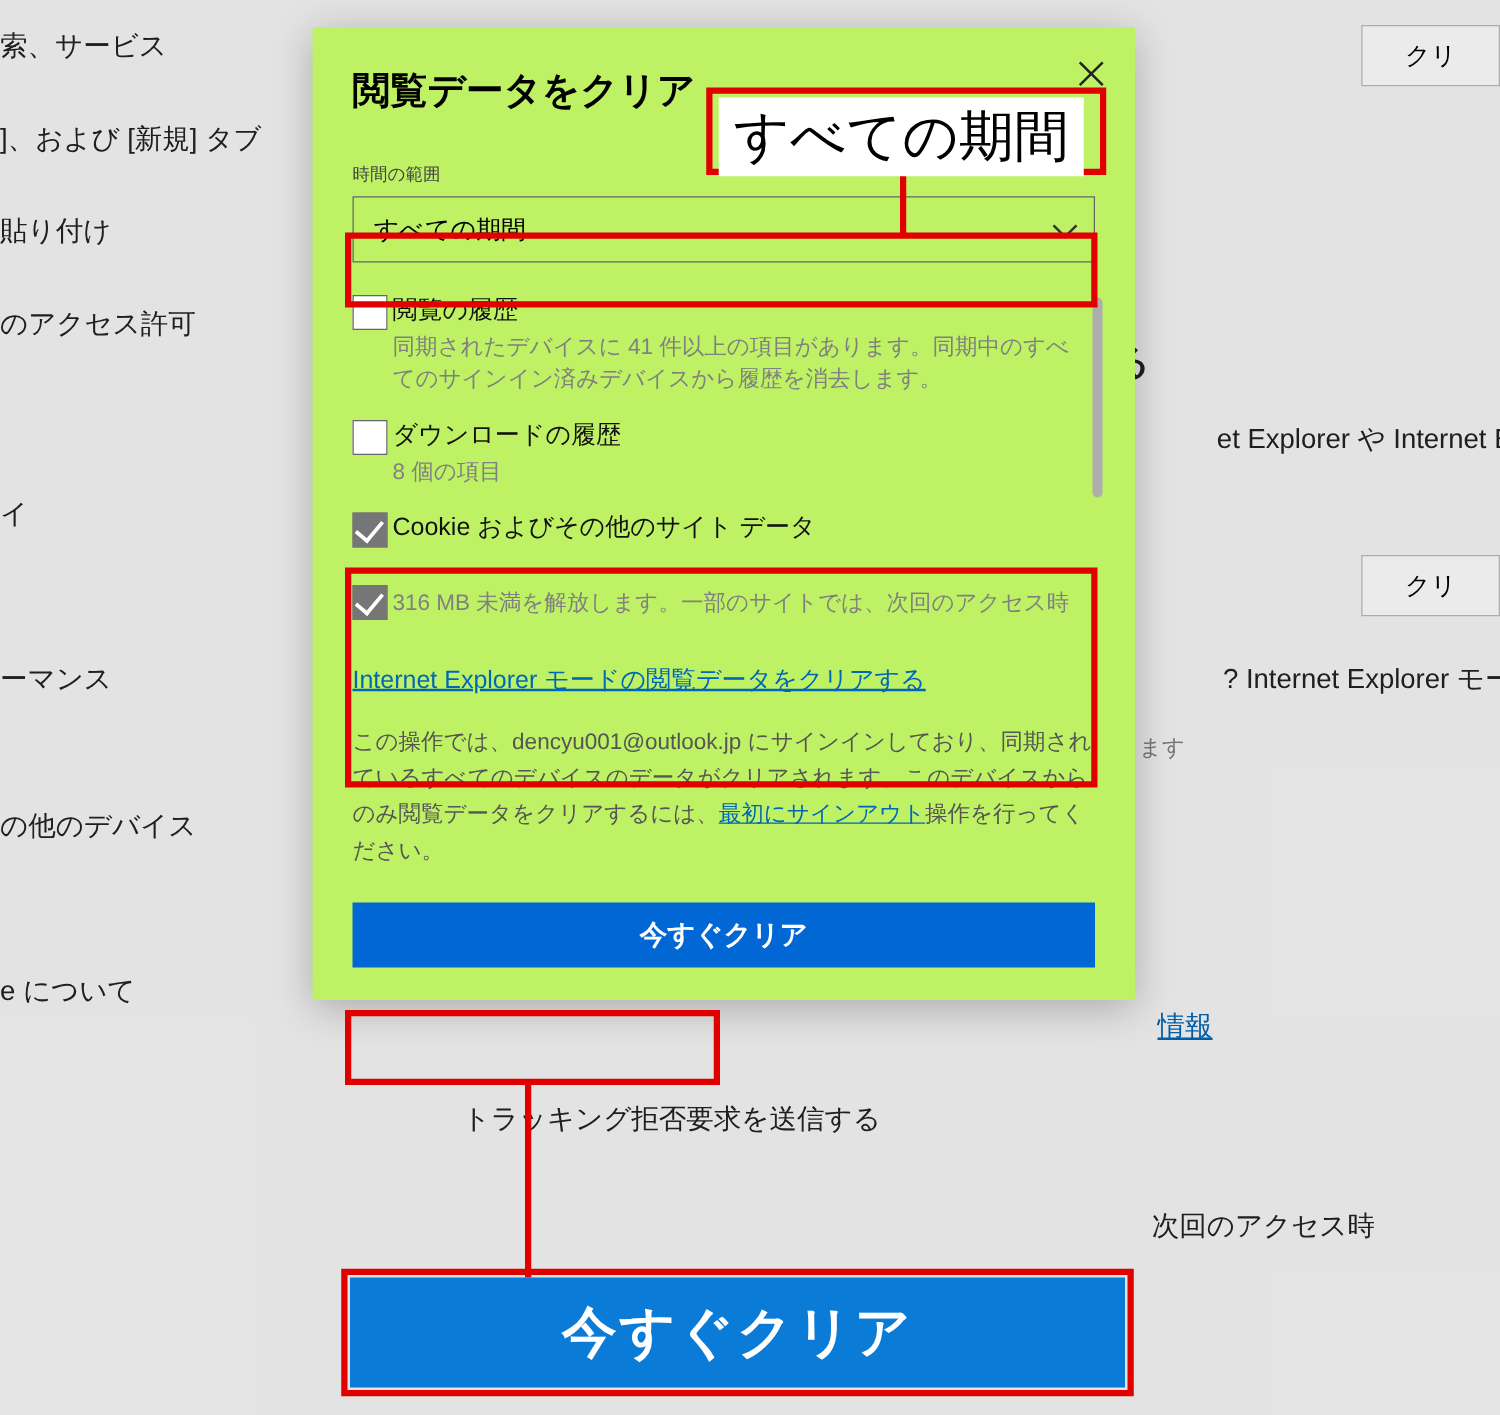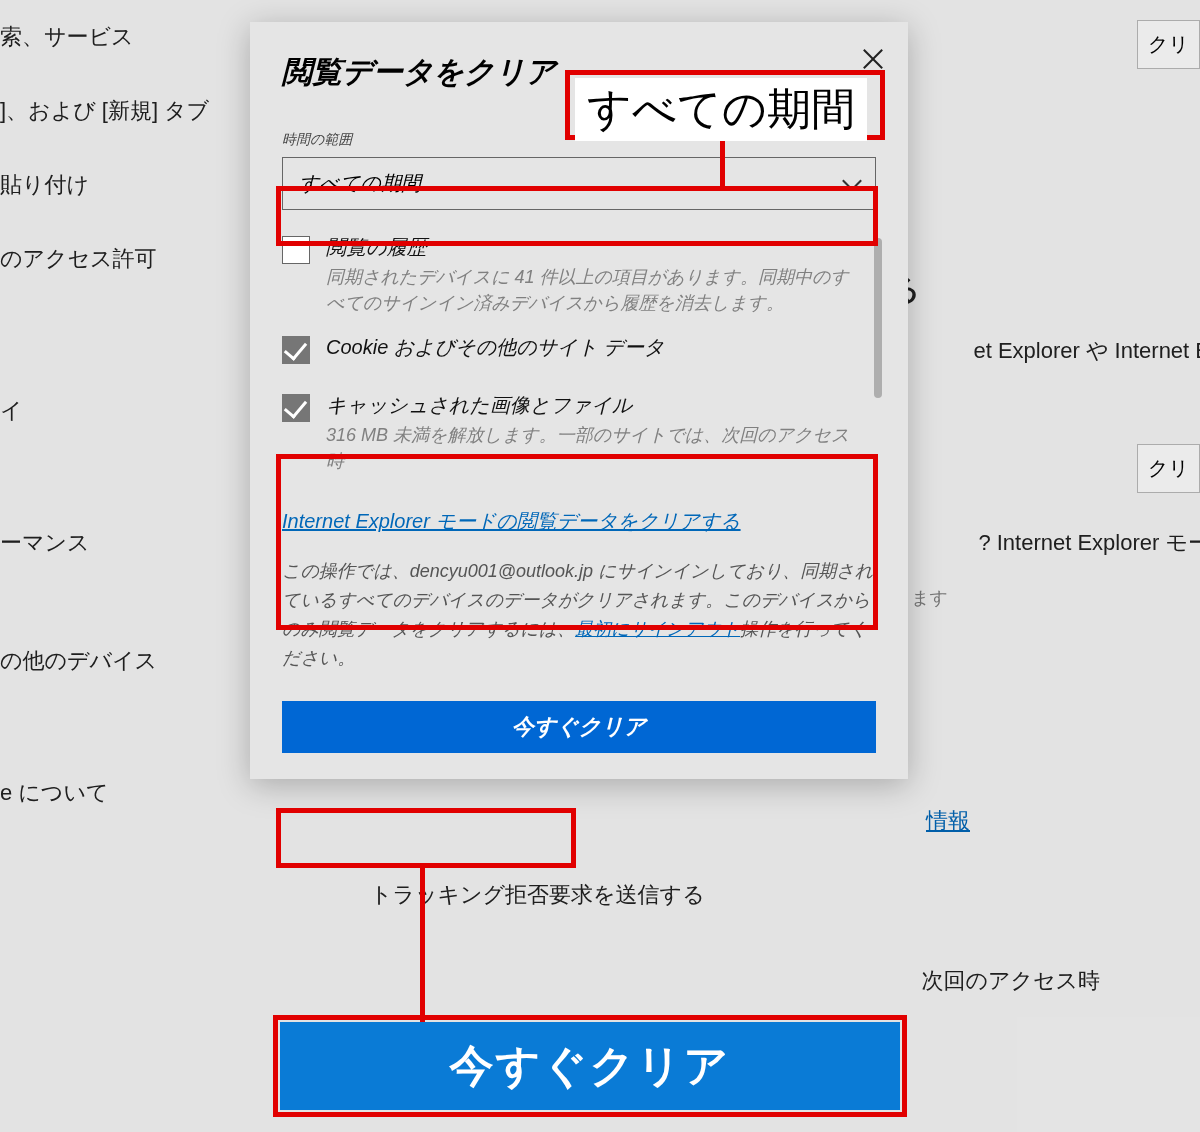--- a/index.html
+++ b/index.html
@@ -38,34 +38,33 @@
     }
     .bg-row {
       position: absolute;
       font-size: 22px;
       color: #222;
     }
     .bg-btn {
       position: absolute;
       background: #fff;
       border: 1px solid #bbb;
-      padding: 10px 10px;
+      padding: 10px 34px;
       font-size: 20px;
     }
     .bg-link { color: #0067b8; text-decoration: underline; }
 
     .dialog {
       position: absolute;
       left: 250px; top: 22px;
       width: 658px;
-      background: #e5e5e5;
+      background: #bef264;
       box-shadow: 0 6px 30px rgba(0,0,0,0.25);
       z-index: 10;
       padding: 30px 32px 26px 32px;
-      font-style: italic;
     }
     .dialog-close {
       position: absolute;
       right: 20px; top: 22px;
       width: 30px; height: 30px;
       cursor: pointer;
     }
     .dialog-close::before, .dialog-close::after {
       content: ""; position: absolute; left: 14px; top: 2px;
       width: 2px; height: 26px; background: #222;
@@ -79,21 +78,21 @@
       border: 1px solid #666;
       padding: 12px 16px;
       display: flex; justify-content: space-between; align-items: center;
       font-size: 20px;
       cursor: pointer;
     }
     .chev { width: 14px; height: 14px; border-right: 2px solid #333; border-bottom: 2px solid #333; transform: rotate(45deg); margin-top: -6px; }
 
     .list { position: relative; margin-top: 24px; }
     .scroll-track { position:absolute; right:-6px; top:4px; width:8px; height:160px; background:#aeaeae; border-radius:4px; }
-    .list-item { display: flex; gap: 16px; margin-bottom: 18px; padding-right: 18px; }
+    .list-item { display: flex; gap: 4px; margin-bottom: 18px; padding-right: 18px; }
     .cb { width: 28px; height: 28px; border: 1px solid #666; flex-shrink: 0; margin-top: 2px; background:#fff; position:relative; cursor:pointer; }
     .cb.checked { background: #767676; border-color:#767676; }
     .cb.checked::after { content:""; position:absolute; left:6px; top:1px; width:10px; height:18px; border:solid #fff; border-width:0 3px 3px 0; transform:rotate(40deg); }
     .li-title { font-size: 20px; color:#111; }
     .li-desc { font-size: 18px; color:#808080; line-height:1.45; margin-top:3px; }
 
     .ie-link { display:inline-block; margin-top:16px; color:#0067b8; font-size:20px; text-decoration: underline; cursor:pointer; }
     .sync-note { font-size:18px; color:#555; line-height:1.6; margin-top:22px; }
     .sync-note .inl-link { color:#0067b8; text-decoration: underline; cursor:pointer; }
 
@@ -149,32 +148,38 @@
     <div class="scroll-track"></div>
 
     <div class="list-item">
       <div class="cb"></div>
       <div>
         <div class="li-title">閲覧の履歴</div>
         <div class="li-desc">同期されたデバイスに 41 件以上の項目があります。同期中のすべてのサインイン済みデバイスから履歴を消去します。</div>
       </div>
     </div>
 
+    <div class="list-item">
+      <div class="cb"></div>
+      <div>
+        <div class="li-title">ダウンロードの履歴</div>
+        <div class="li-desc">8 個の項目</div>
+      </div>
+    </div>
 
     <div class="list-item">
       <div class="cb checked"></div>
       <div>
         <div class="li-title">Cookie およびその他のサイト データ</div>
       </div>
     </div>
 
     <div class="list-item" style="margin-top:28px">
       <div class="cb checked"></div>
       <div>
-        <div class="li-title">キャッシュされた画像とファイル</div>
         <div class="li-desc">316 MB 未満を解放します。一部のサイトでは、次回のアクセス時</div>
       </div>
     </div>
   </div>
 
   <a class="ie-link">Internet Explorer モードの閲覧データをクリアする</a>
 
   <div class="sync-note">
     <span>この操作では、dencyu001@outlook.jp にサインインしており、同期されているすべてのデバイスのデータがクリアされます。このデバイスからのみ閲覧データをクリアするには、</span><span class="inl-link">最初にサインアウト</span><span>操作を行ってください。</span>
   </div>

